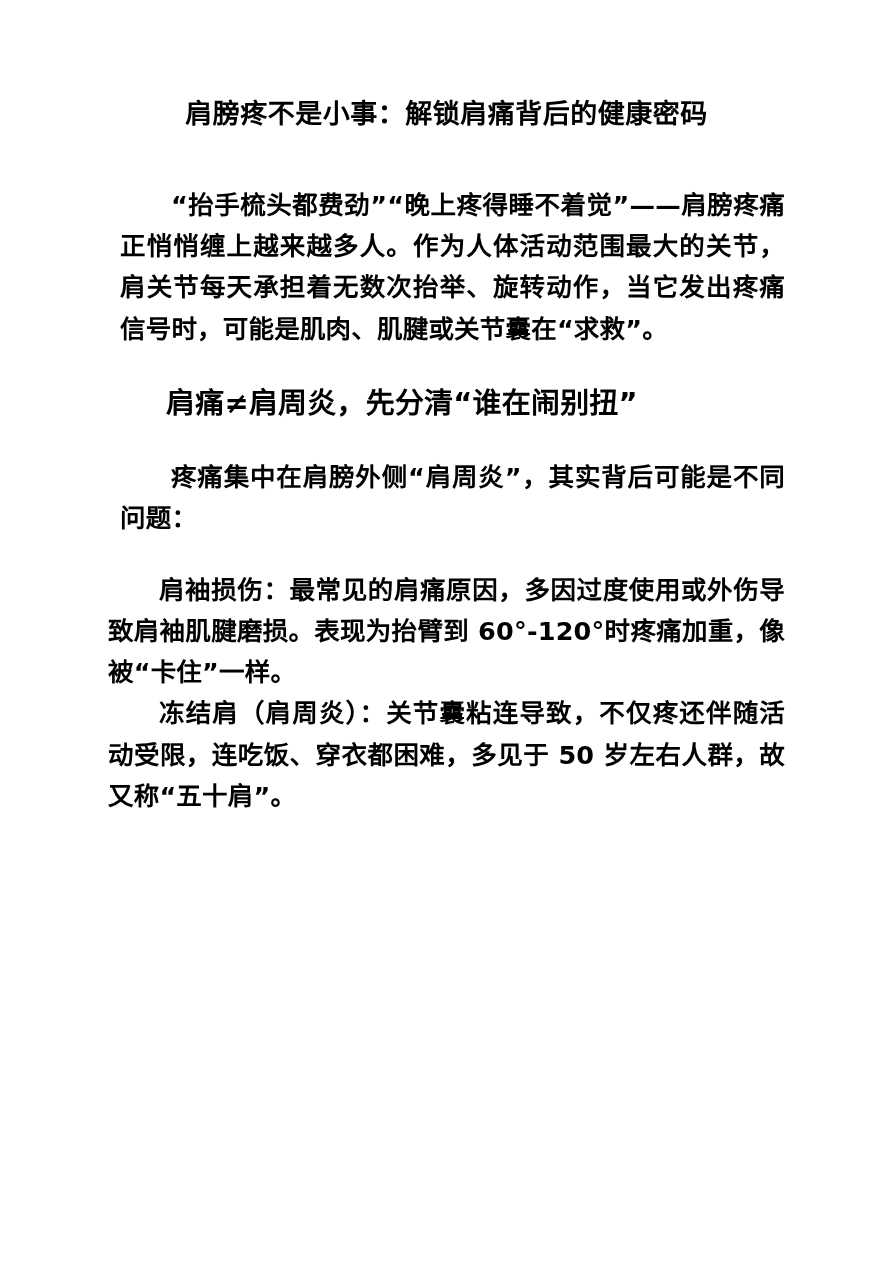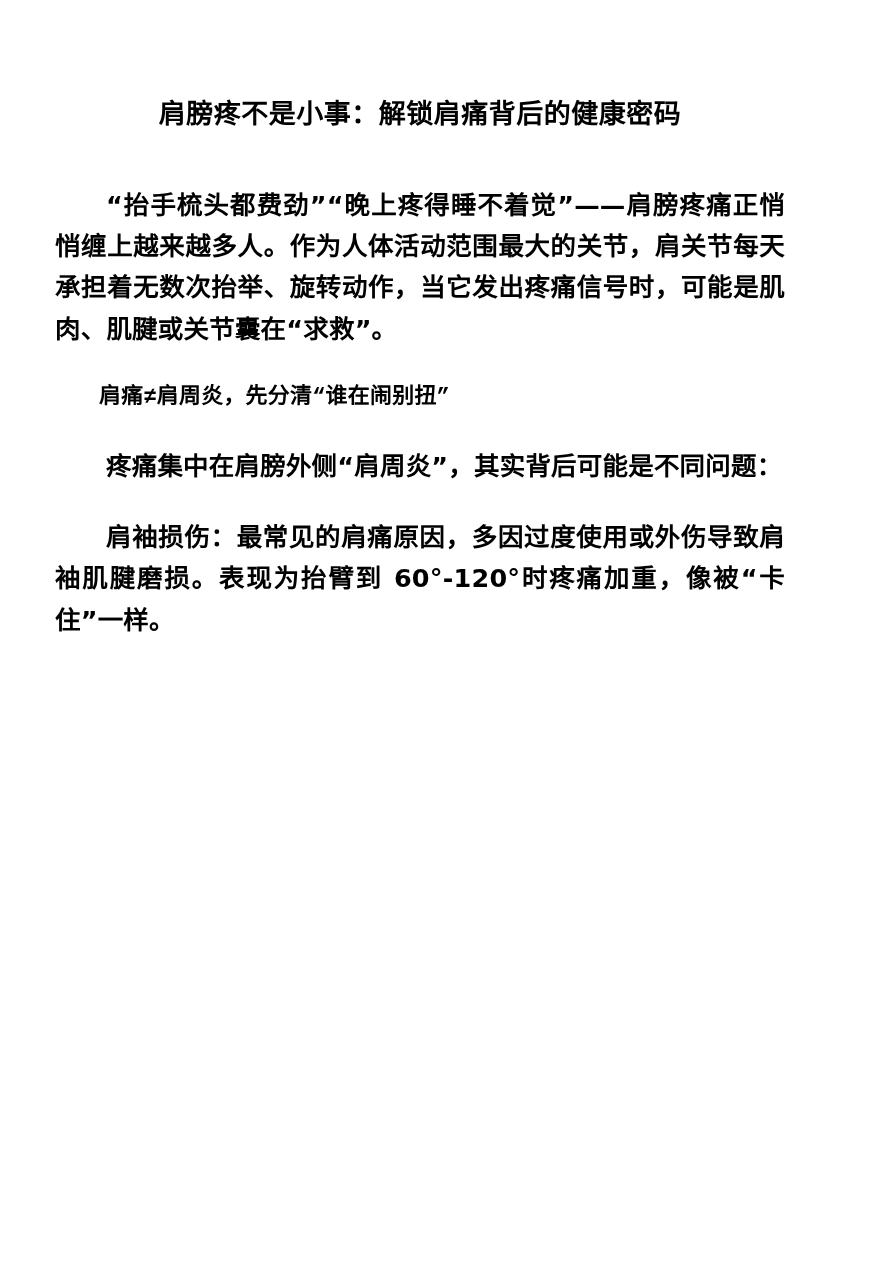--- a/index.html
+++ b/index.html
@@ -12,51 +12,50 @@
     width: 893px;
     height: 1262px;
     font-family: "DejaVu Sans", "Liberation Sans", sans-serif;
     color: #000000;
     -webkit-font-smoothing: antialiased;
   }
   .page {
     box-sizing: border-box;
     width: 893px;
     height: 967px;
-    padding: 95px 108px 40px 55px;
+    padding: 95px 108px 40px 108px;
     position: relative;
   }
   .doc-title {
     font-size: 27px;
     font-weight: bold;
     text-align: center;
     letter-spacing: 0.5px;
     margin: 0 0 52px 0;
     line-height: 1.4;
   }
   .para {
     font-size: 25.5px;
     font-weight: bold;
     line-height: 1.62;
-    margin: 0 0 30px 0;
+    margin: 0 0 30px 12px;
     text-align: justify;
     text-justify: inter-ideograph;
     letter-spacing: 0.2px;
   }
   .para.indent {
     text-indent: 2em;
   }
   .section-head {
-    font-size: 22px;
+    font-size: 29px;
     font-weight: bold;
     line-height: 1.62;
     margin: 0 0 30px 0;
     text-indent: 2em;
     letter-spacing: 0.2px;
-    font-family: Liberation Mono, monospace;
   }
   .list-item {
     font-size: 25.5px;
     font-weight: bold;
     line-height: 1.62;
     margin: 0;
     text-indent: 2em;
     text-align: justify;
     text-justify: inter-ideograph;
     letter-spacing: 0.2px;
@@ -73,15 +72,16 @@
   <h1 class="doc-title">肩膀疼不是小事：解锁肩痛背后的健康密码</h1>
 
   <p class="para indent">“抬手梳头都费劲”“晚上疼得睡不着觉”——肩膀疼痛正悄悄缠上越来越多人。作为人体活动范围最大的关节，肩关节每天承担着无数次抬举、旋转动作，当它发出疼痛信号时，可能是肌肉、肌腱或关节囊在“求救”。</p>
 
   <p class="section-head">肩痛≠肩周炎，先分清“谁在闹别扭”</p>
 
   <p class="para indent">疼痛集中在肩膀外侧“肩周炎”，其实背后可能是不同问题：</p>
 
   <div class="list-block">
     <p class="list-item">肩袖损伤：最常见的肩痛原因，多因过度使用或外伤导致肩袖肌腱磨损。表现为抬臂到 60°-120°时疼痛加重，像被“卡住”一样。</p>
+    <p class="list-item">冻结肩（肩周炎）：关节囊粘连导致，不仅疼还伴随活动受限，连吃饭、穿衣都困难，多见于 50 岁左右人群，故又称“五十肩”。</p>
   </div>
 
 </div>
 
 </body></html>

